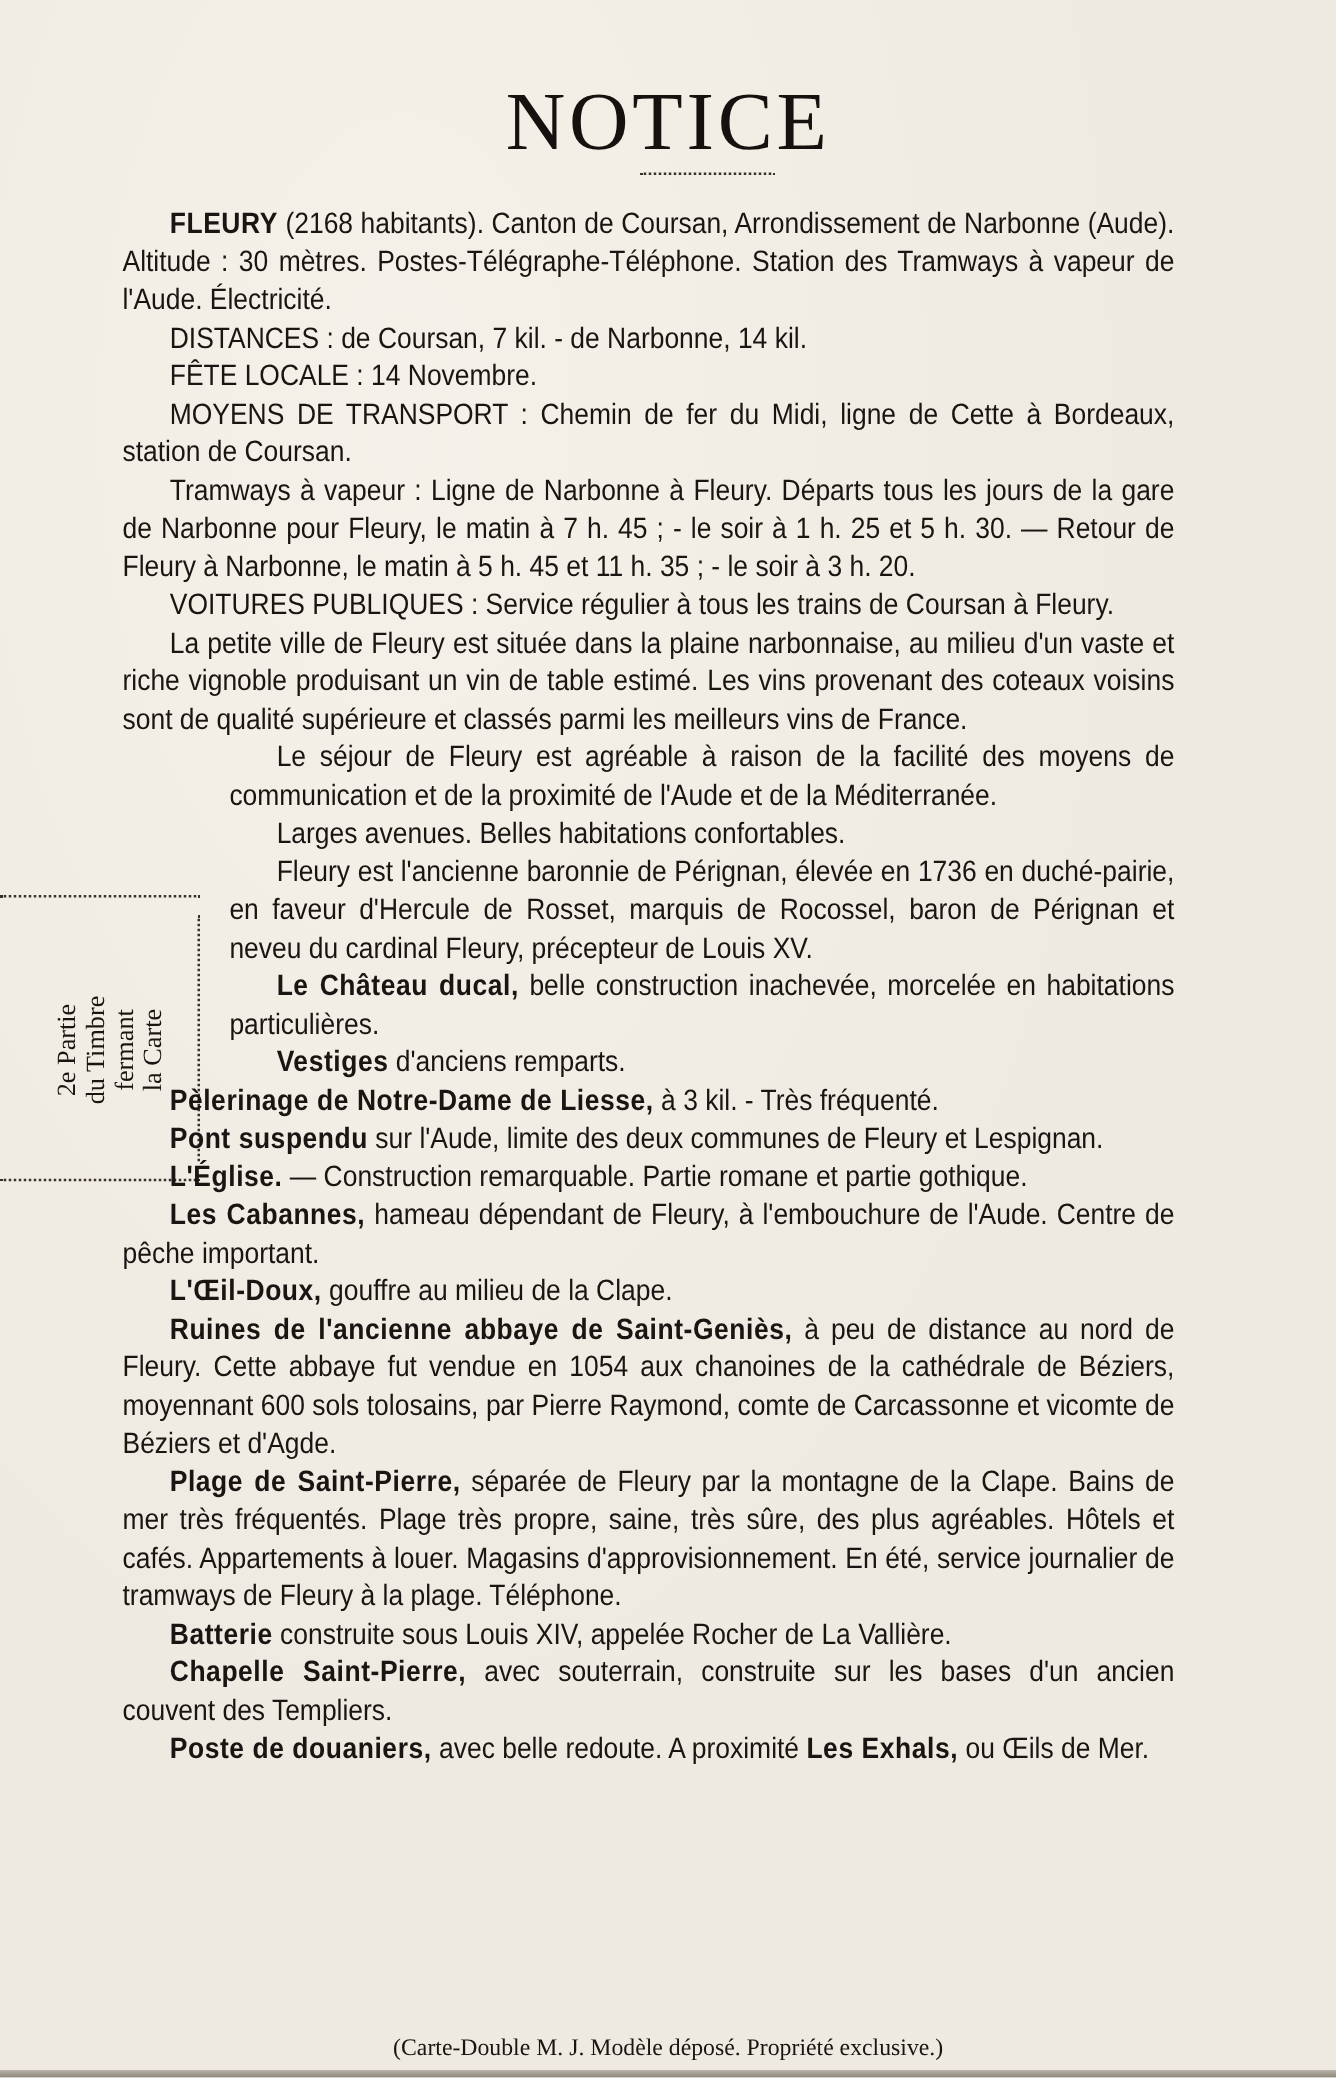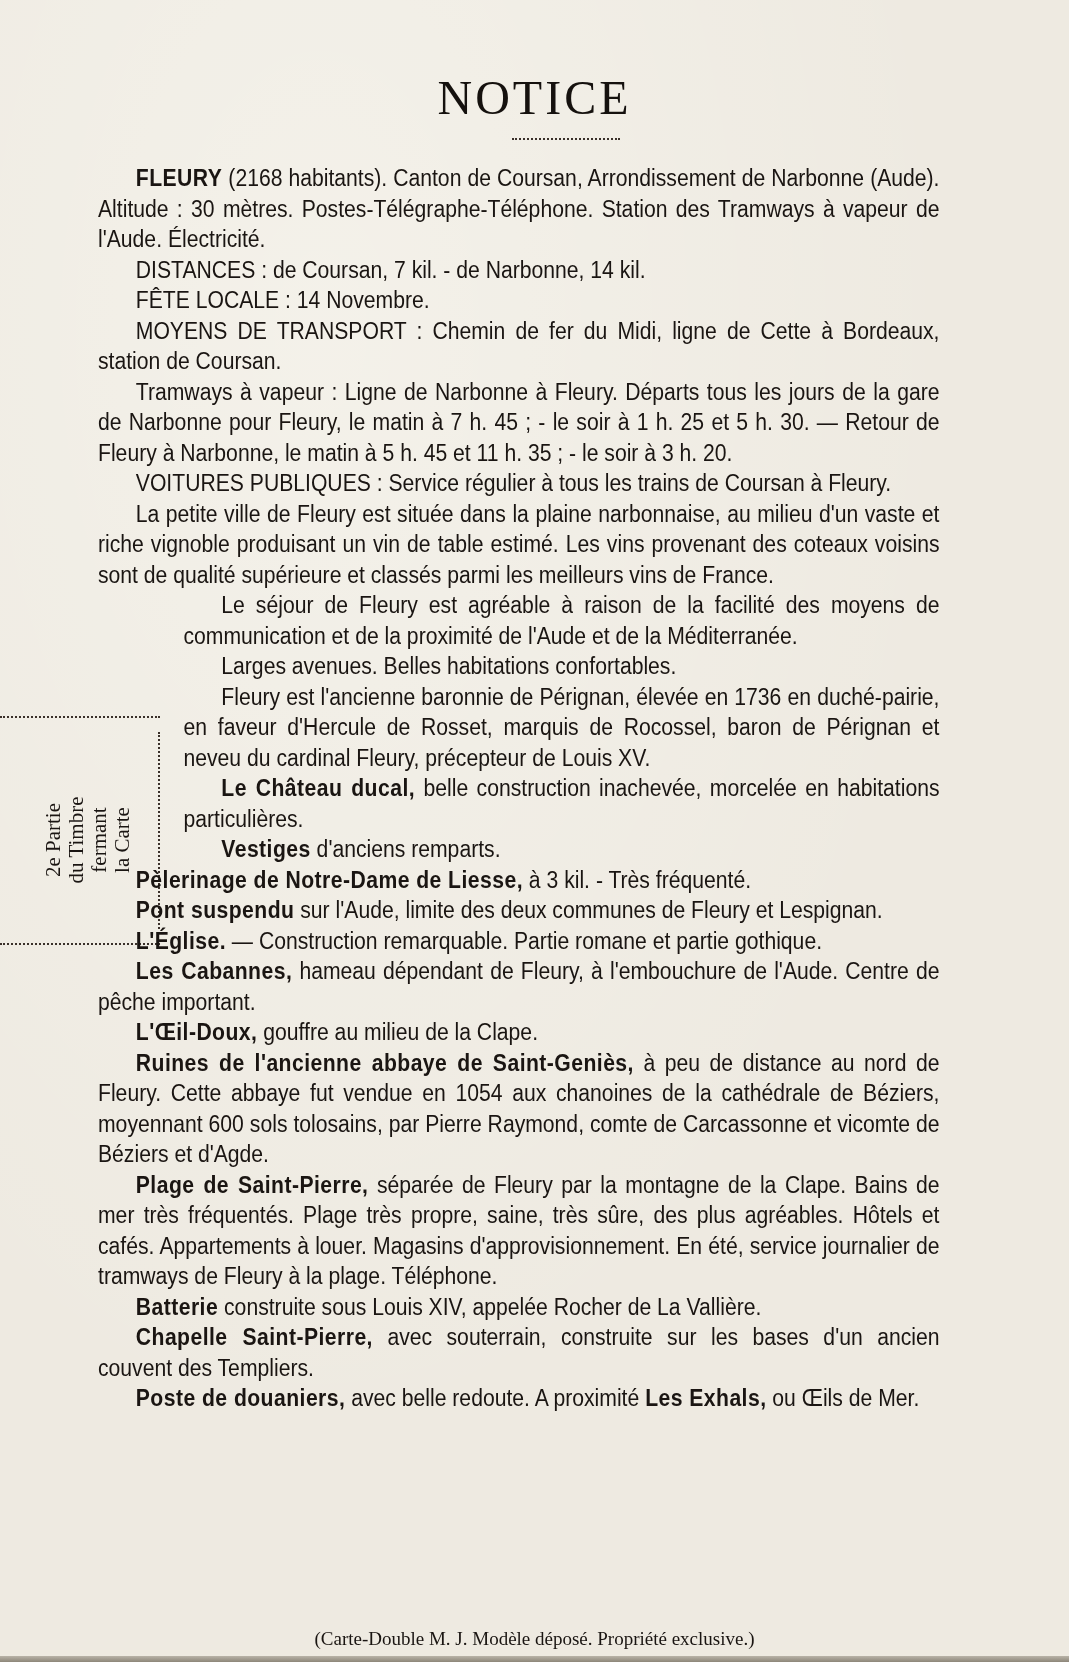--- a/index.html
+++ b/index.html
@@ -12,21 +12,21 @@
   }
   .page {
     position: absolute; left: 0; top: 0; width: 1069px; height: 1662px;
     background:
       radial-gradient(ellipse at 30% 20%, rgba(255,255,250,0.35), rgba(0,0,0,0) 60%),
       #eeeae1;
   }
   .title {
     position: absolute; top: 58px; left: 0; width: 1069px; text-align: center;
     font-family: "Liberation Serif", "DejaVu Serif", serif;
-    font-size: 48px; letter-spacing: 3px; font-weight: normal; color: #15110e;
+    font-size: 66px; letter-spacing: 3px; font-weight: normal; color: #15110e;
     line-height: 80px;
   }
   .title-rule {
     position: absolute; top: 138px; left: 512px; width: 108px;
     border-top: 2px dotted #3a302a;
   }
   .body {
     position: absolute; left: 98px; top: 163px; width: 935px;
     font-size: 23.5px; line-height: 30.5px;
     transform: scaleX(0.9); transform-origin: left top;

